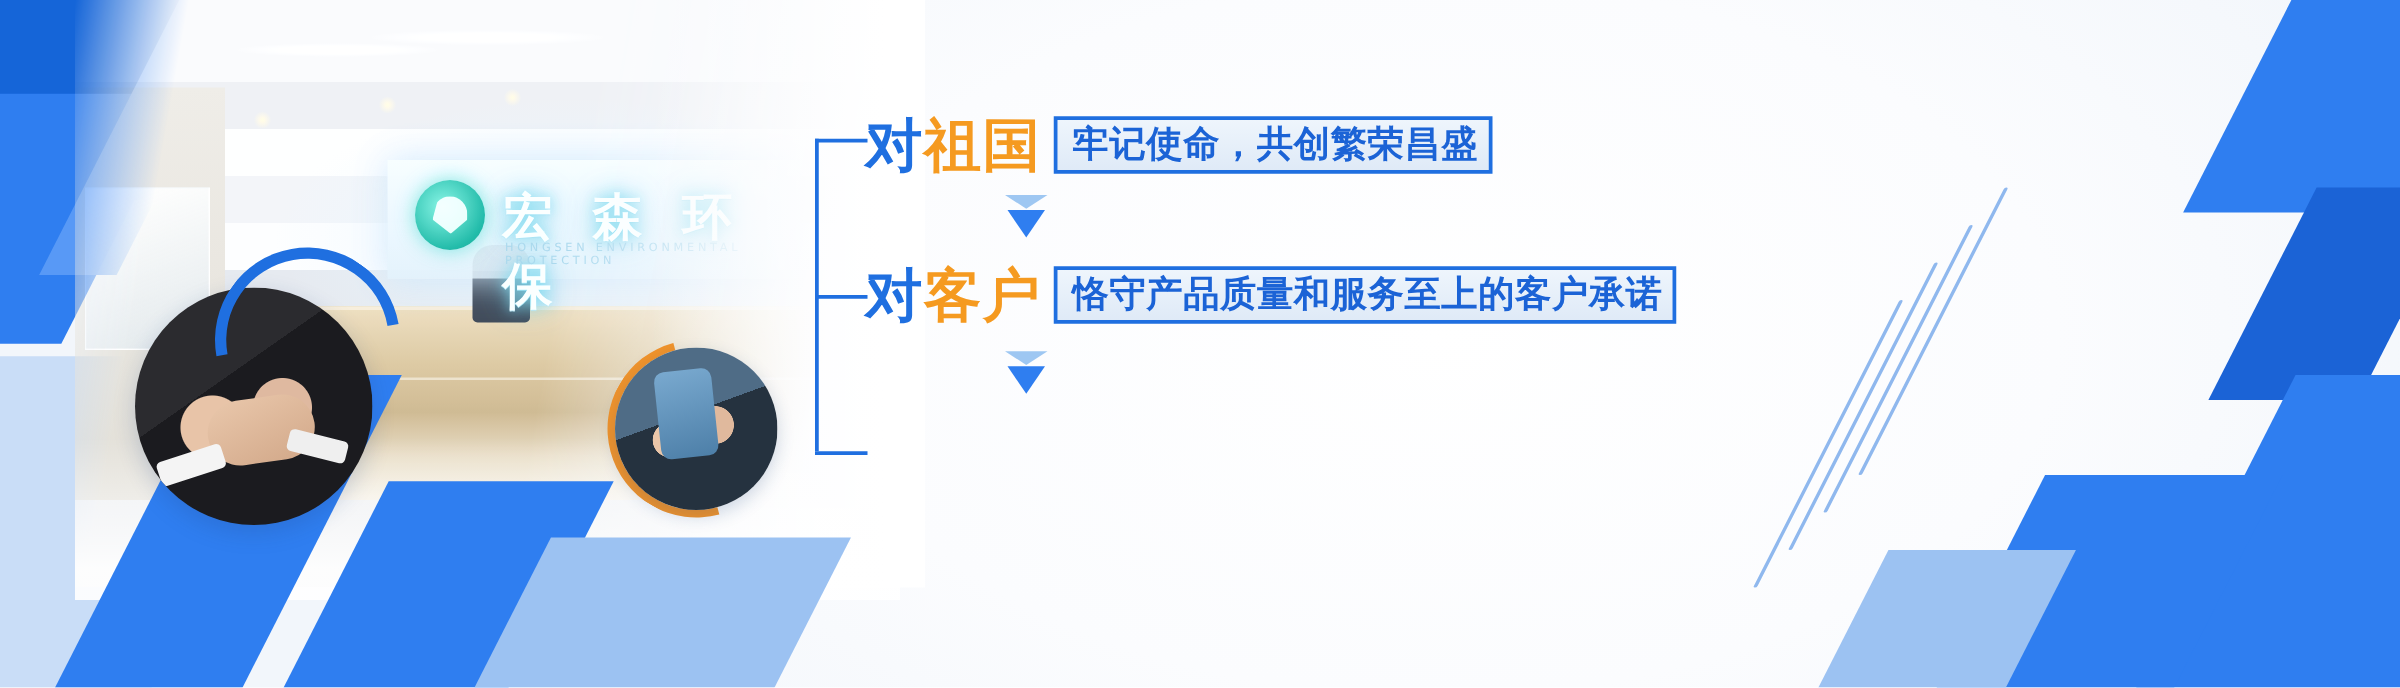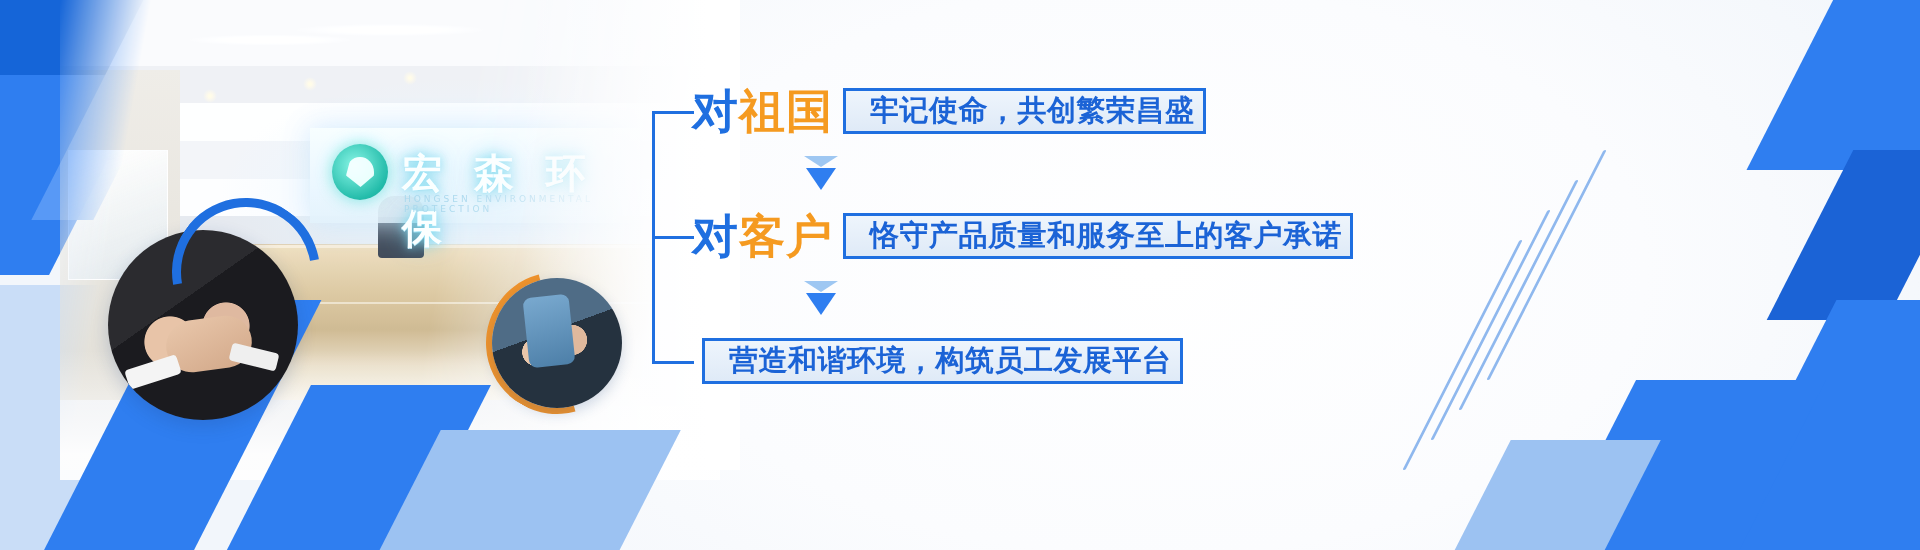--- a/index.html
+++ b/index.html
@@ -223,40 +223,40 @@
   .bracket-h {
     position:absolute; left:0; width:42px; height:3px; background:#1f6fe0;
   }
   .bh-1 { top:33px; }
   .bh-2 { top:158px; }
   .bh-3 { top:283px; }
 
   .row {
     position:absolute; left:40px; display:flex; align-items:center; height:56px;
   }
-  .row-1 { top:5px; }
+  .row-1 { top:5px;align-items:flex-end; }
   .row-2 { top:130px; }
   .row-3 { top:255px; }
 
   .lead {
     font-size:46px; font-weight:700; line-height:1;
     white-space:nowrap;
     font-family:"DejaVu Sans","Liberation Sans",sans-serif;
     letter-spacing:1px;
   }
   .lead .c-blue { color:#1f6fe0; }
   .lead .c-orange { color:#f59a20; }
 
   .tagbox {
     margin-left:10px;
     background:linear-gradient(180deg,#eef5fc,#dfeaf7);
     border:3px solid #1f6fe0;
     color:#1b63d6;
     font-size:29px; font-weight:700;
-    padding:3px 8px 5px 24px;
+    padding:3px 8px 5px 12px;
     line-height:1.12;
     white-space:nowrap;
     letter-spacing:.5px;
   }
 
   .arrow {
     position:absolute; left:152px; width:0; height:0;
   }
   .arrow .top-tri {
     position:absolute; left:0; top:0;
@@ -353,17 +353,16 @@
       </div>
       <div class="tagbox">恪守产品质量和服务至上的客户承诺</div>
     </div>
 
     <div class="arrow arrow-2">
       <span class="top-tri"></span>
       <span class="bot-tri"></span>
     </div>
 
     <div class="row row-3">
-      <div class="tagbox">营造和谐环境，构筑员工发展平台</div>
     </div>
   </div>
 
 </div>
 
 </body></html>

